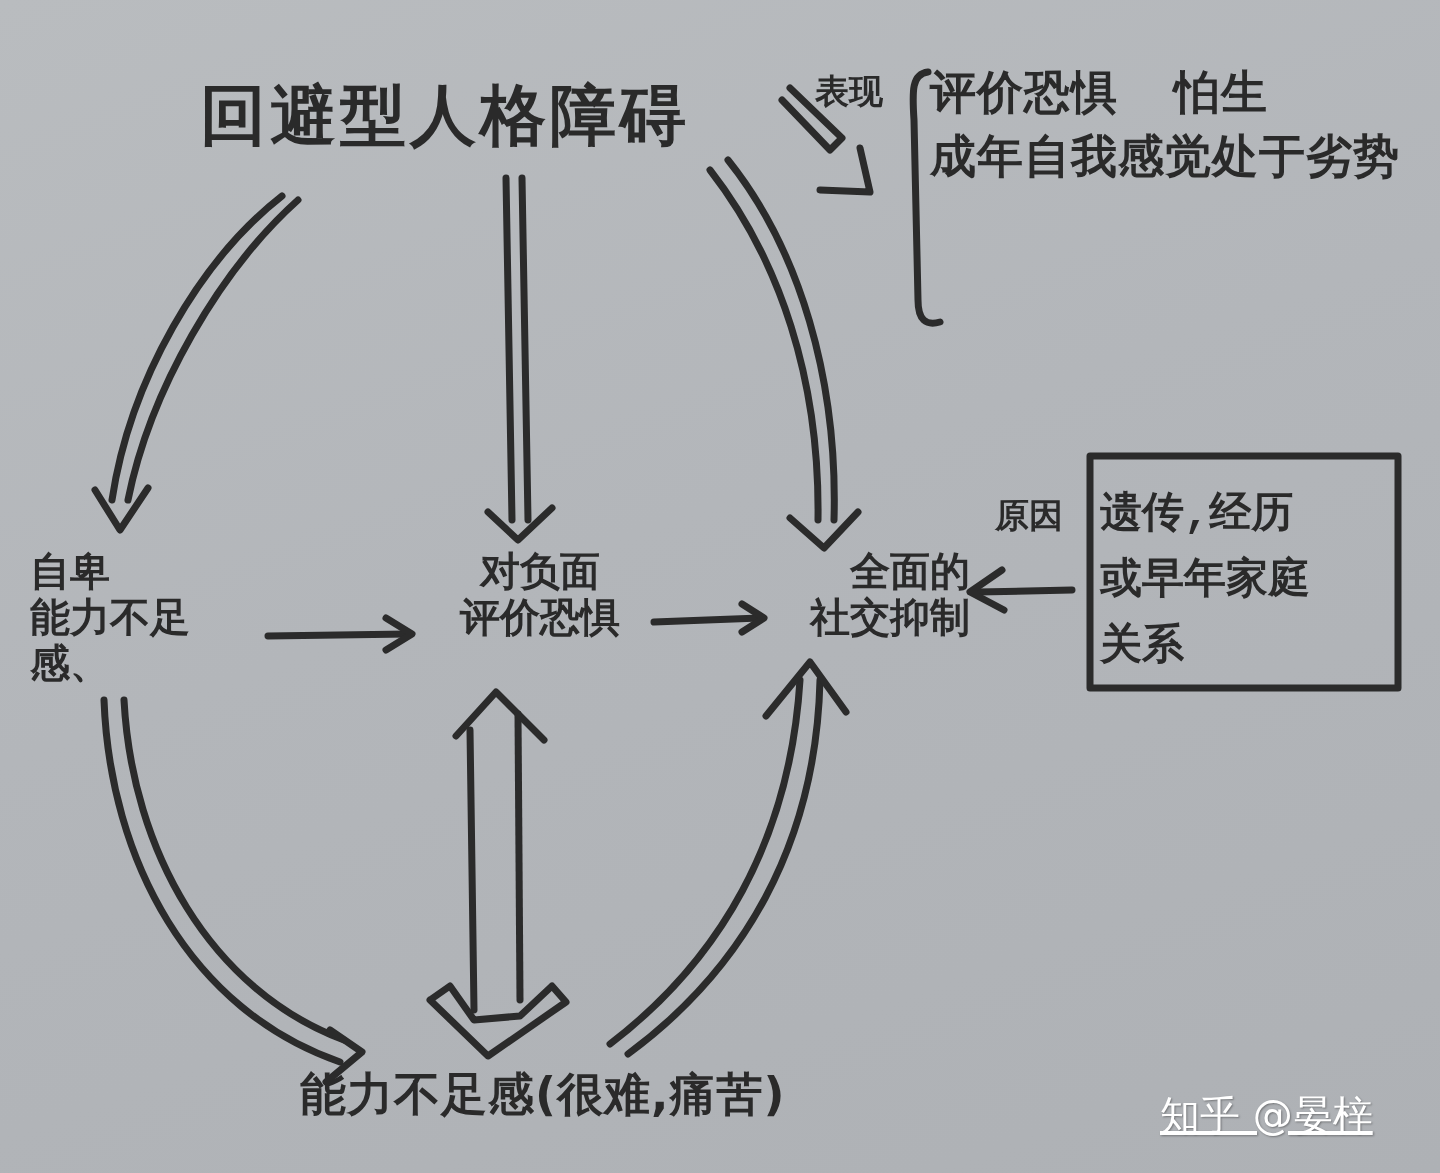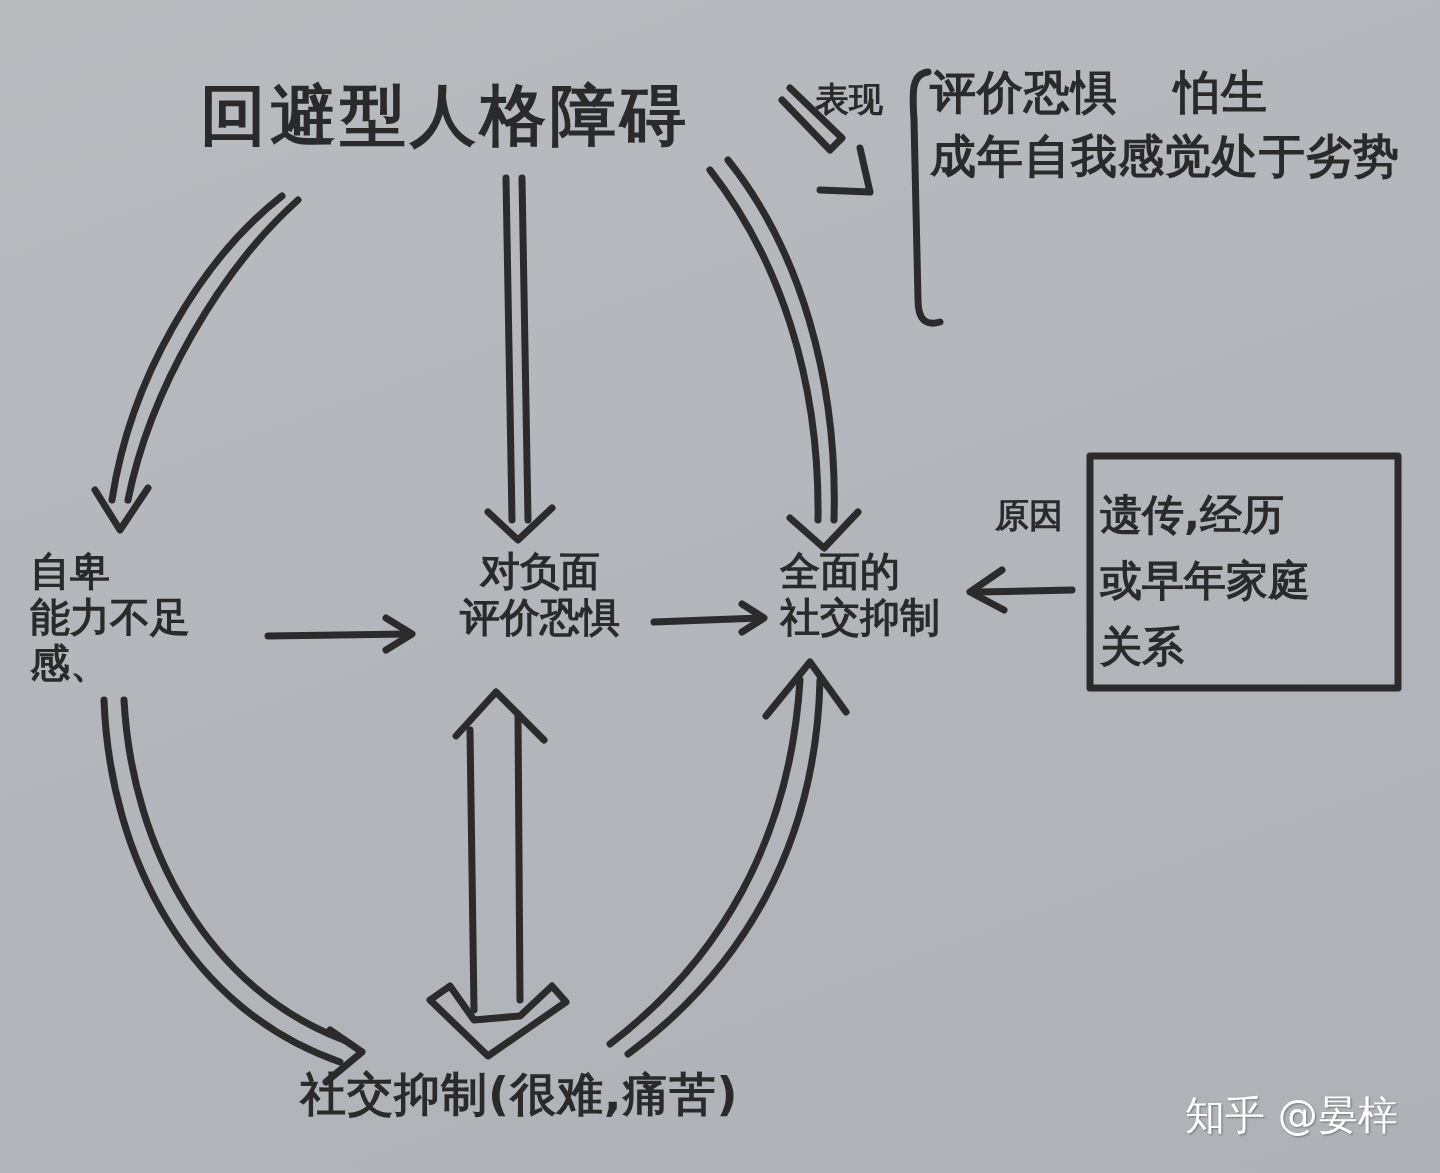--- a/index.html
+++ b/index.html
@@ -9,32 +9,32 @@
       font-family: "DejaVu Sans", sans-serif;
       color: #2a2a2a;
     }
     .canvas { position: absolute; inset: 0; padding-left: 36px; }
     svg.arrows { position: absolute; left: 0; top: 0; width: 1440px; height: 1173px; }
     svg.arrows path, svg.arrows line, svg.arrows polyline, svg.arrows rect {
       fill: none; stroke: #2b2b2b; stroke-width: 7; stroke-linecap: round; stroke-linejoin: round;
     }
     .node { position: absolute; color: #2a2a2a; font-weight: bold; line-height: 1.15; }
     .title { left: 200px; top: 78px; font-size: 66px; letter-spacing: 4px; }
-    .label-biaoxian { left: 815px; top: 80px; font-size: 34px; }
+    .label-biaoxian { left: 815px; top: 72px; font-size: 34px; }
     .symptoms { left: 930px; top: 60px; font-size: 46px; line-height: 64px; letter-spacing: 1px; }
     .symptoms .line1 span.extra { margin-left: 56px; }
     .left-node { left: 30px; top: 548px; font-size: 40px; width: 230px; }
     .mid-node { left: 430px; top: 548px; font-size: 40px; text-align: center; width: 220px; }
-    .right-node { left: 780px; top: 548px; font-size: 40px; text-align: left; width: 190px; }
+    .right-node { left: 780px; top: 548px; font-size: 40px; text-align: right; width: 190px; }
     .cause-label { left: 995px; top: 496px; font-size: 34px; }
-    .cause-box-text { left: 1100px; top: 482px; font-size: 42px; line-height: 66px; width: 280px; }
+    .cause-box-text { left: 1100px; top: 482px; font-size: 42px; line-height: 66px; width: 280px; font-family: Liberation Mono, monospace; }
     .bottom-node { left: 300px; top: 1068px; font-size: 46px; letter-spacing: 1px; }
     .watermark {
-      position: absolute; left: 1185px; top: 1088px; font-size: 40px; color: #ffffff;
-      font-family: "DejaVu Sans", sans-serif; text-shadow: 1px 1px 2px rgba(0,0,0,0.35);
+      position: absolute; left: 1160px; top: 1088px; font-size: 40px; color: #ffffff;
+      font-family: "DejaVu Sans", sans-serif; text-shadow: 1px 1px 2px rgba(0,0,0,0.35); text-decoration: underline;
     }
   </style>
 </head>
 <body>
 
 <div class="canvas">
 
   <svg class="arrows" viewBox="0 0 1440 1173">
 
     <g>
@@ -124,16 +124,16 @@
     <div>社交抑制</div>
   </div>
 
   <div class="node cause-label">原因</div>
   <div class="node cause-box-text">
     <div>遗传,经历</div>
     <div>或早年家庭</div>
     <div>关系</div>
   </div>
 
-  <div class="node bottom-node">社交抑制(很难,痛苦)</div>
+  <div class="node bottom-node">能力不足感(很难,痛苦)</div>
 
   <div class="watermark">知乎 @晏梓</div>
 </div>
 
 </body></html>

